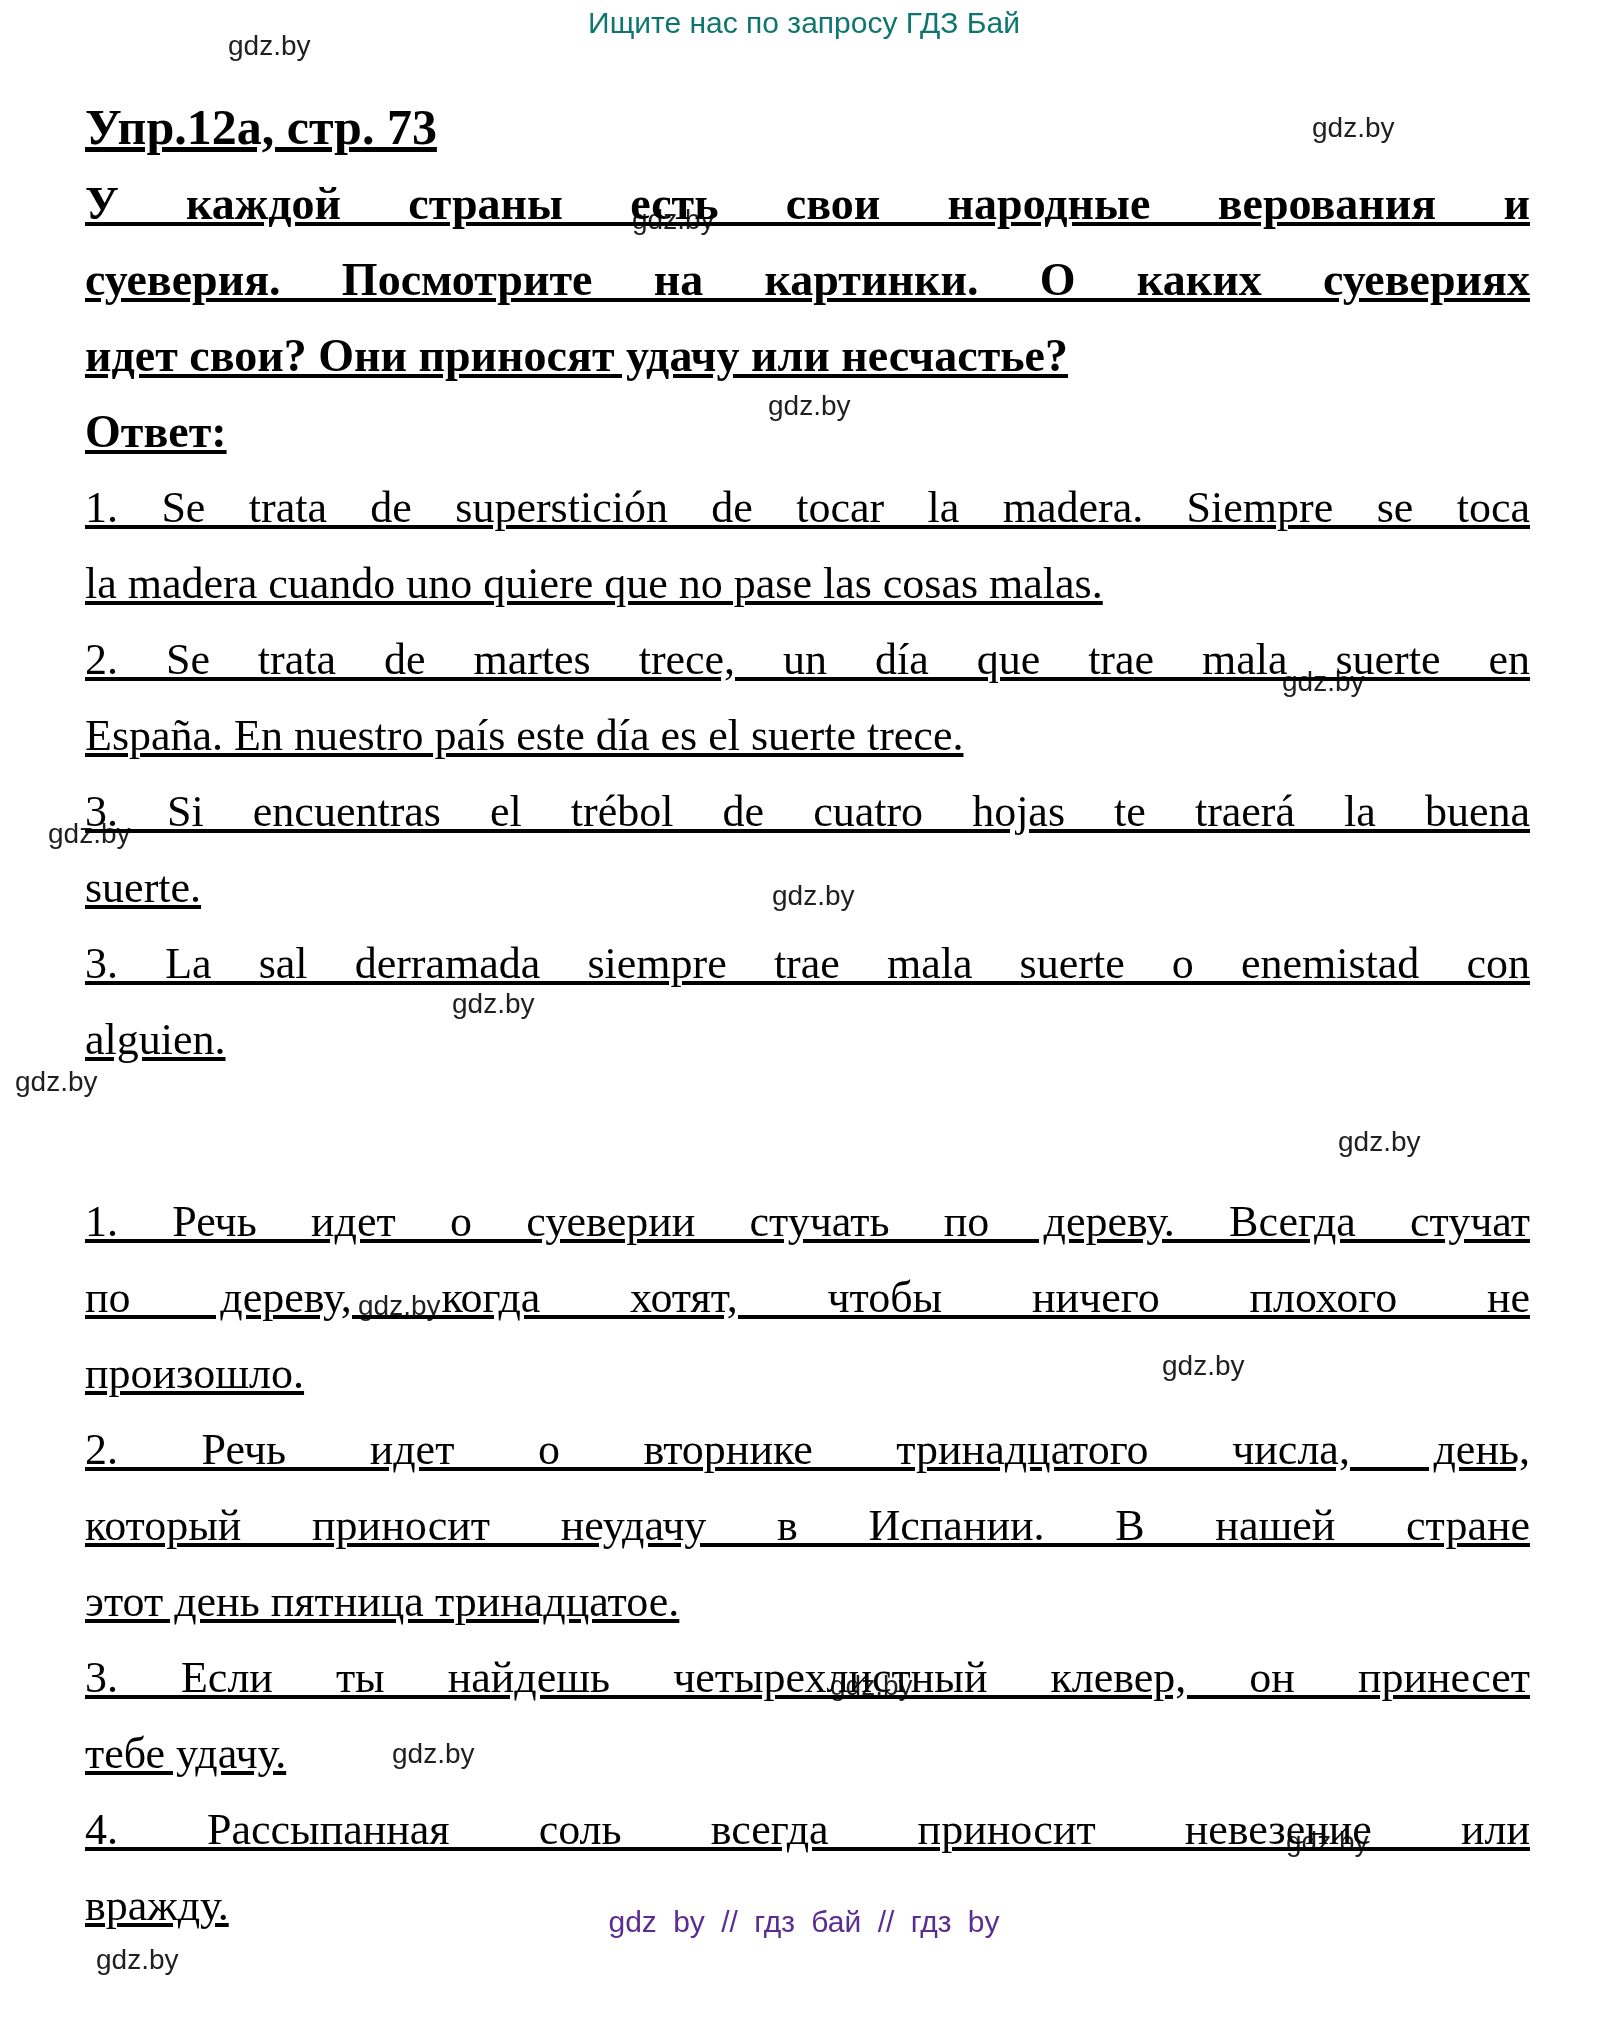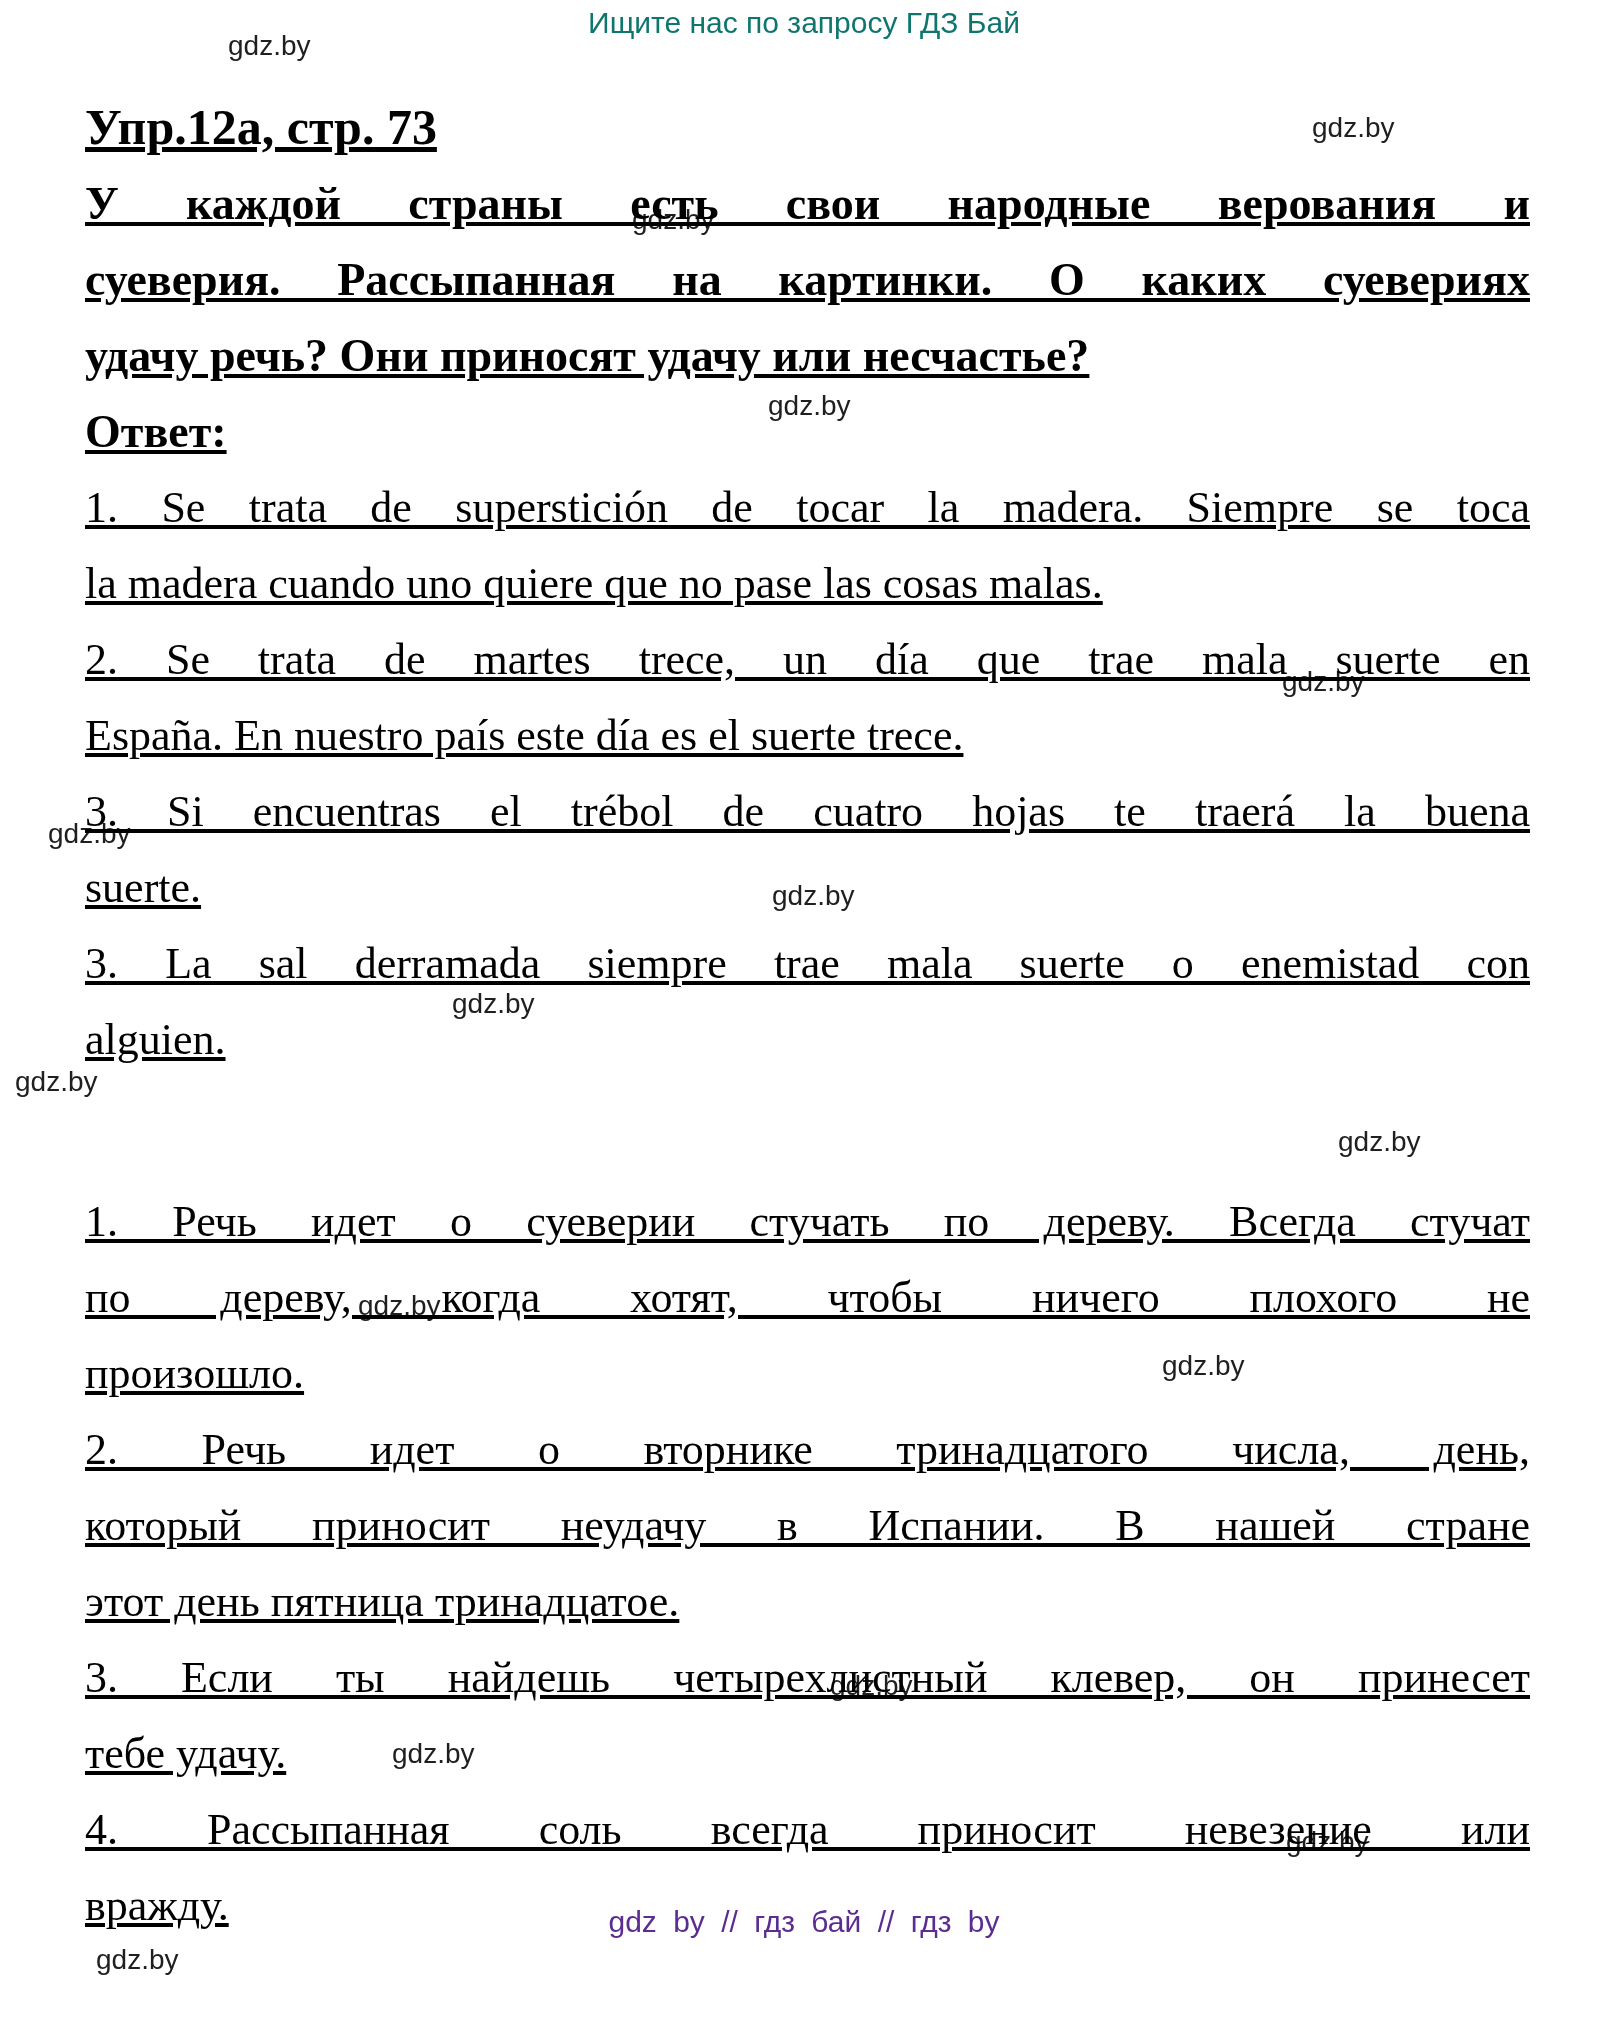--- a/index.html
+++ b/index.html
@@ -82,22 +82,22 @@
   <span class="wm" style="left:392px;top:1738px">gdz.by</span>
   <span class="wm" style="left:1286px;top:1826px">gdz.by</span>
   <span class="wm" style="left:96px;top:1944px">gdz.by</span>
 
   <div class="content">
 
     <h1 class="heading">Упр.12а, стр. 73</h1>
 
     <div class="task">
       <div class="ln j">У каждой страны есть свои народные верования и</div>
-      <div class="ln j">суеверия. Рассыпанная на картинки. О каких суевериях</div>
-      <div class="ln">удачу речь? Они приносят удачу или несчастье?</div>
+      <div class="ln j">суеверия. Посмотрите на картинки. О каких суевериях</div>
+      <div class="ln">идет свои? Они приносят удачу или несчастье?</div>
     </div>
 
     <div class="answer-label">Ответ:</div>
 
     <div>
       <div class="ln j">1.  Se trata de superstición de tocar la madera. Siempre se toca</div>
       <div class="ln">la madera cuando uno quiere que no pase las cosas malas.</div>
     </div>
     <div>
       <div class="ln j">2. Se trata de martes trece, un día que trae mala suerte en</div>

